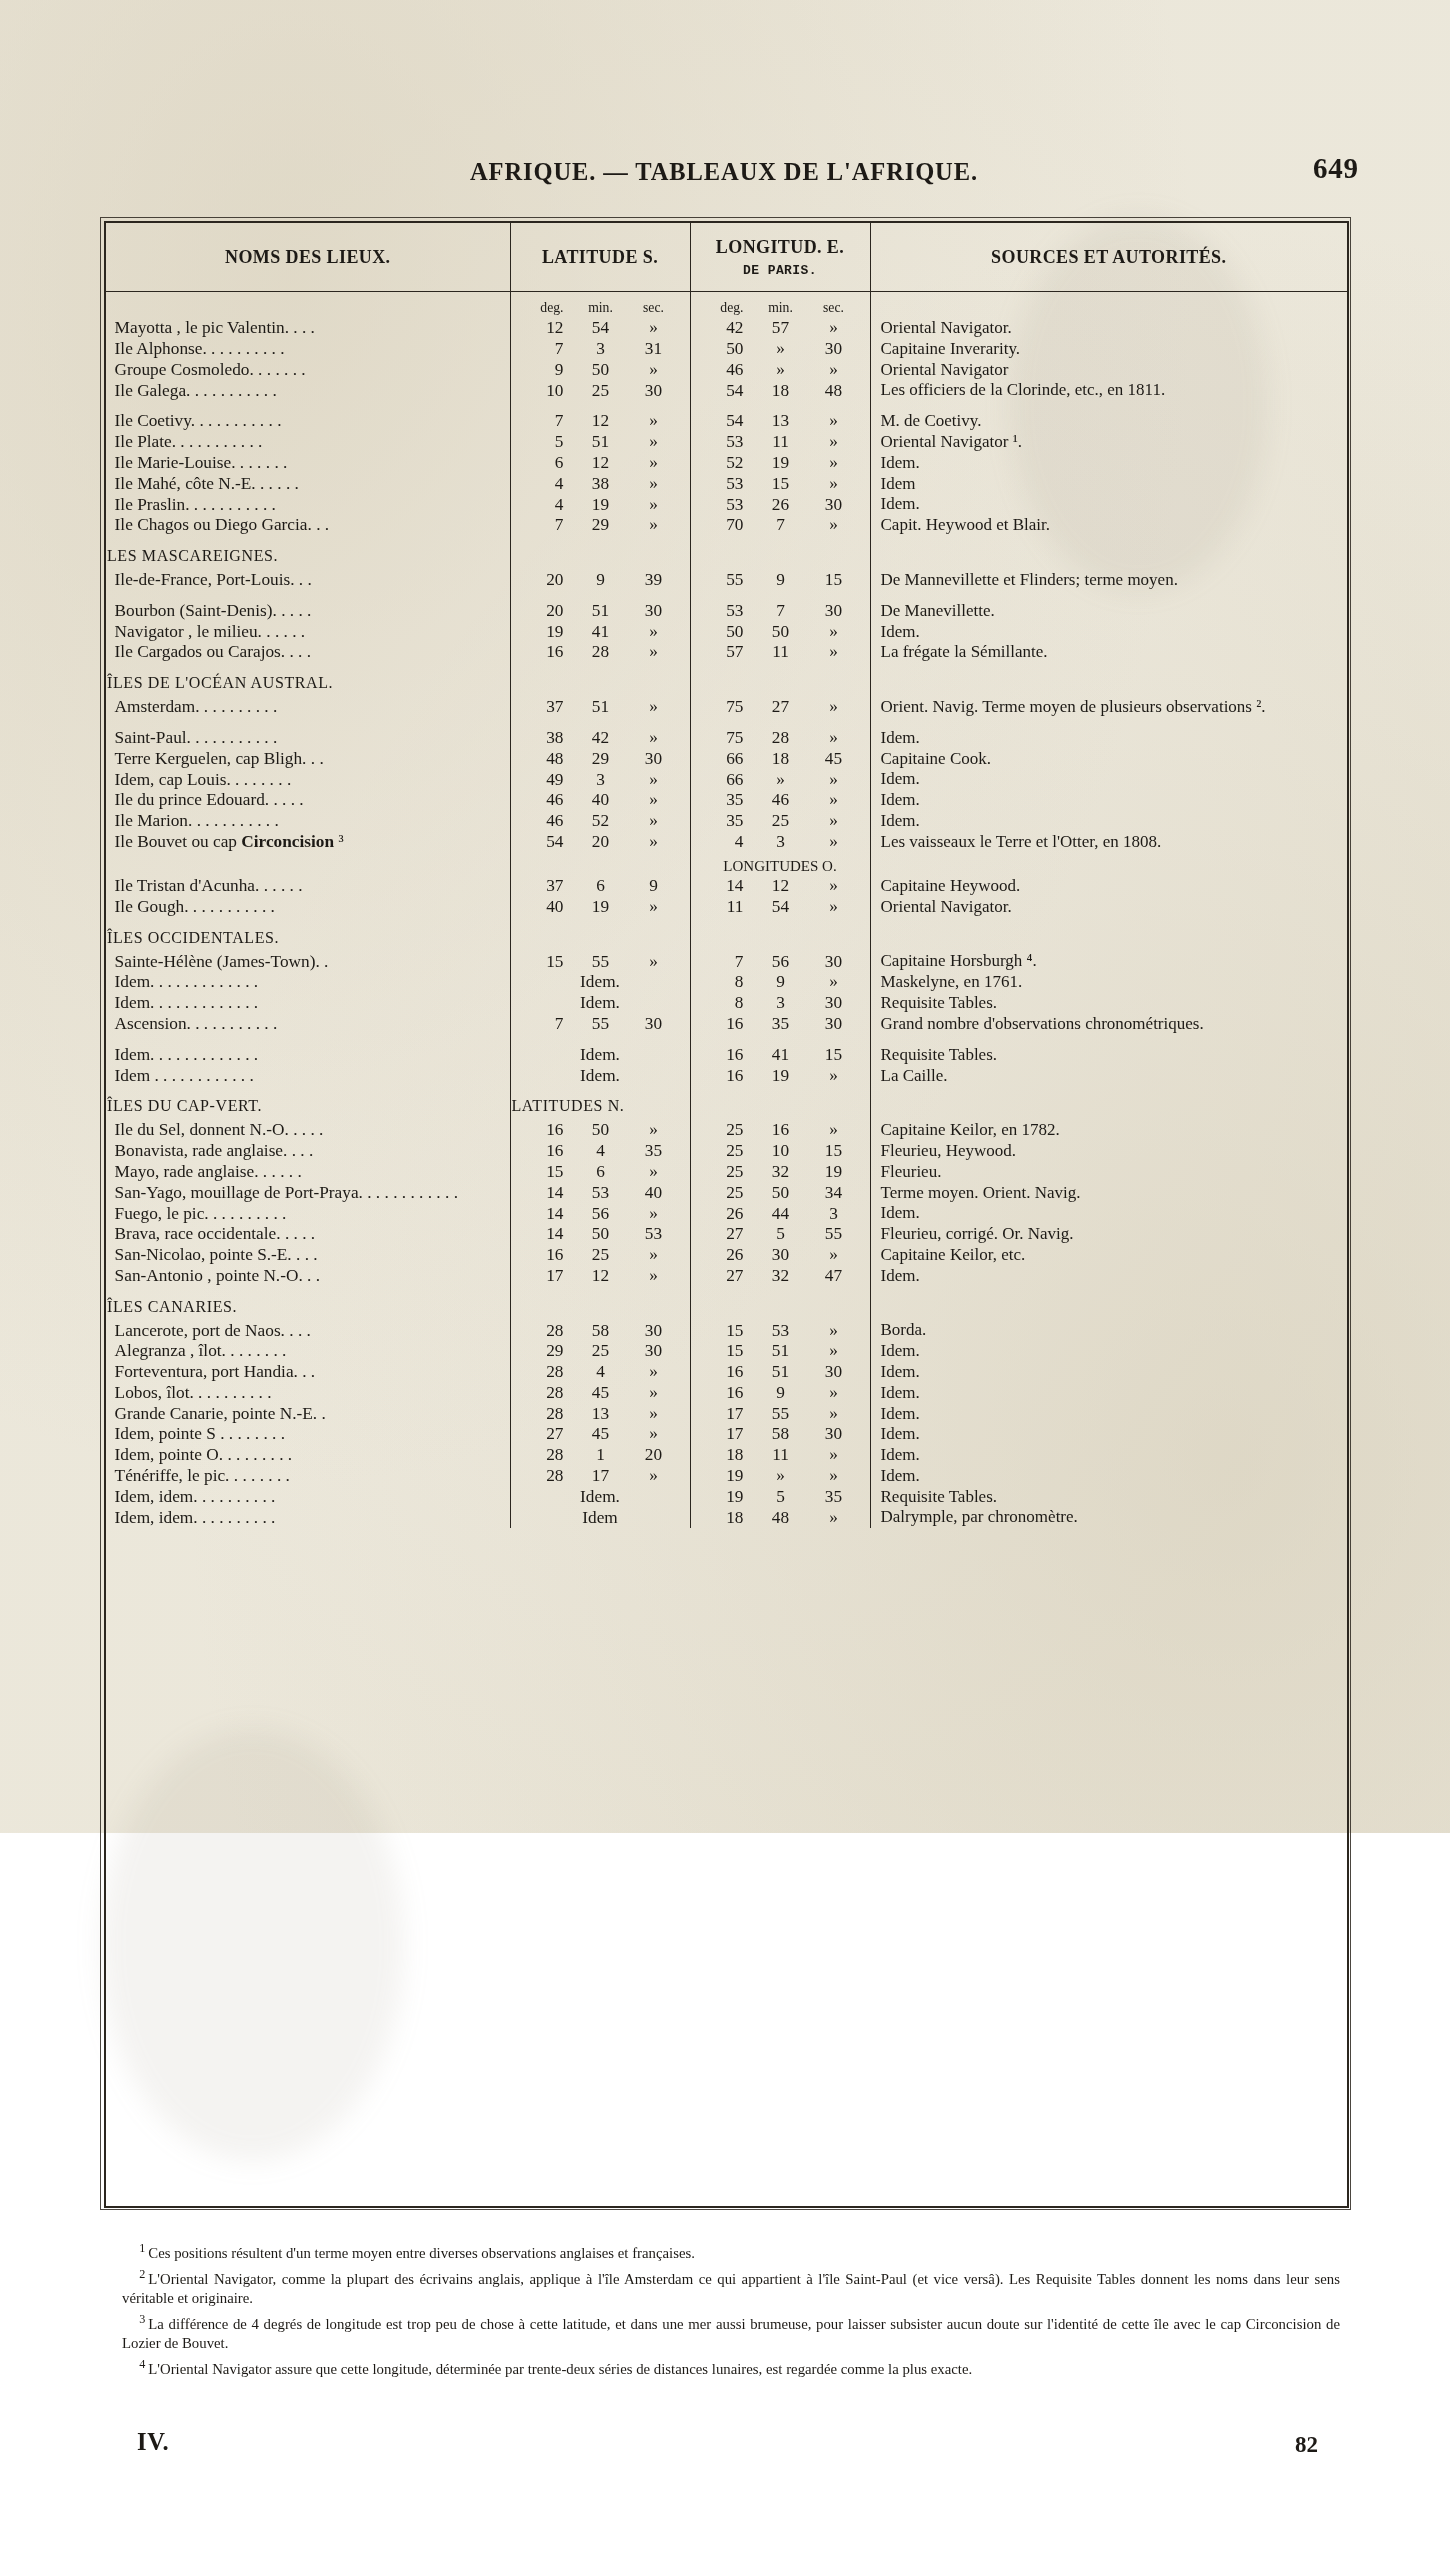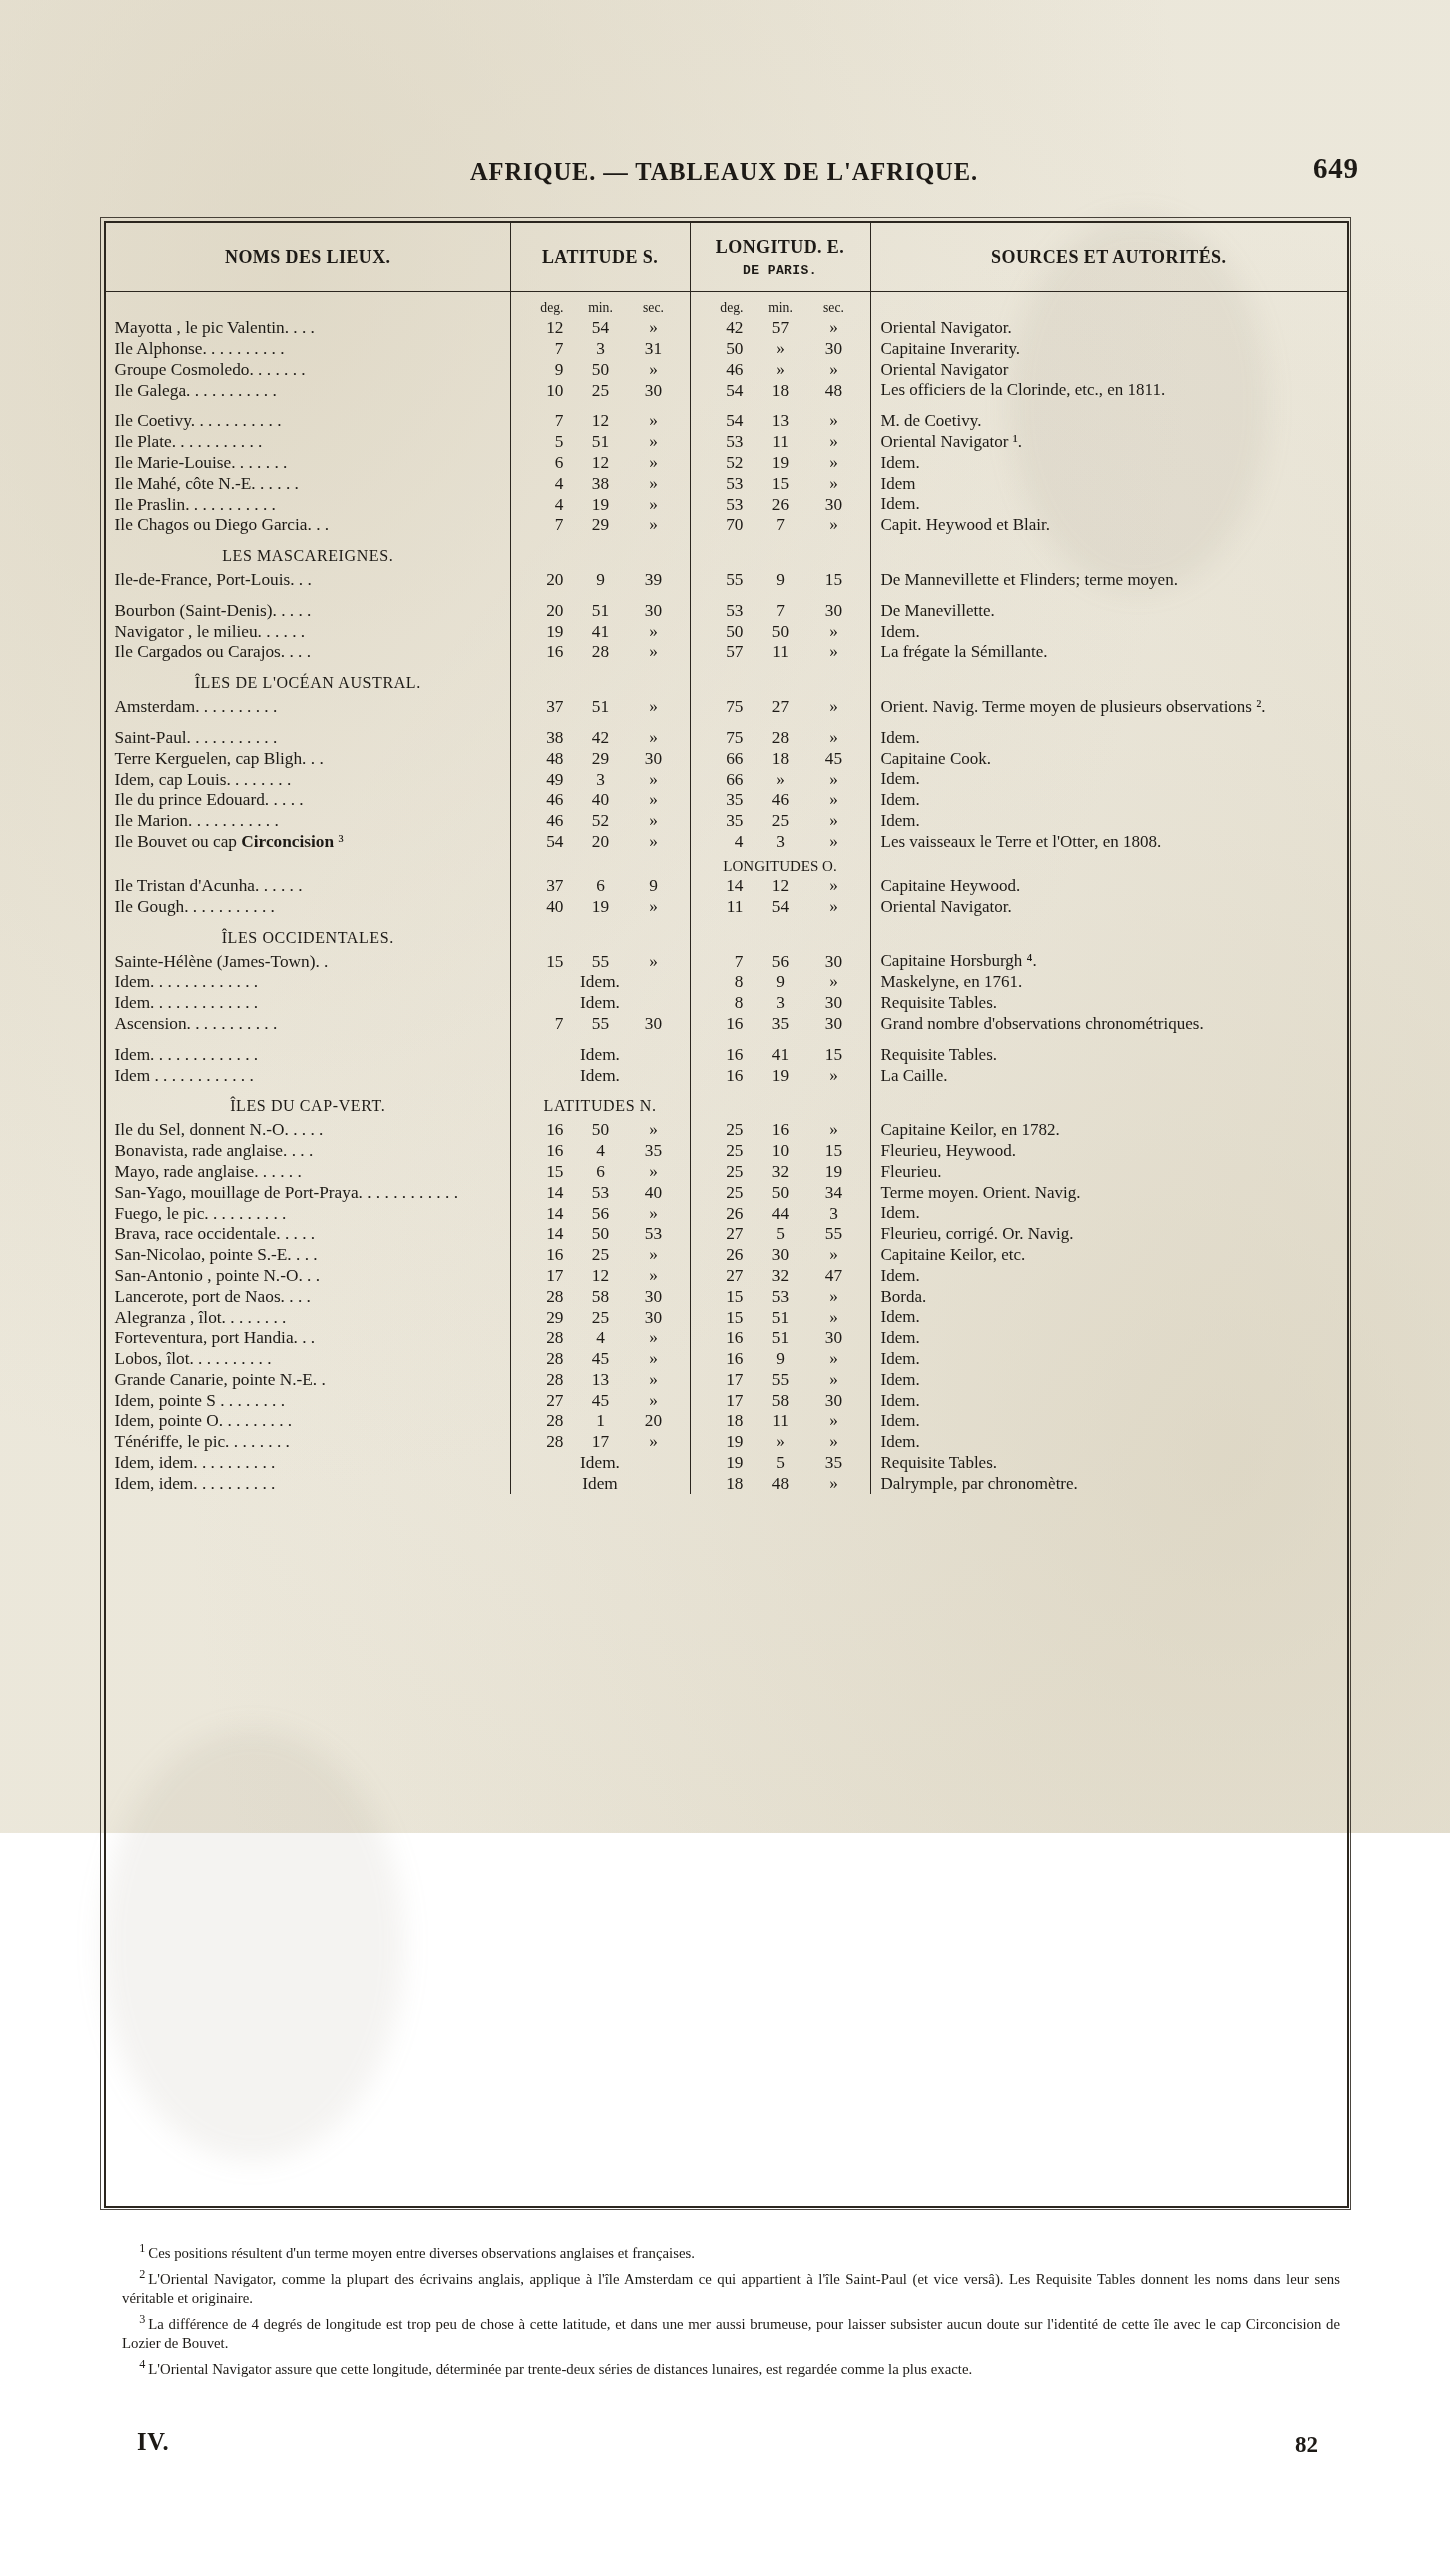--- a/index.html
+++ b/index.html
@@ -113,21 +113,20 @@
     white-space: nowrap;
     line-height: 1.02;
   }
   td.src {
     padding-left: 10px;
     font-size: 17px;
     line-height: 1.06;
   }
   tr.r td { padding-top: 1.4px; padding-bottom: 1.4px; }
   .sect {
-    text-align: center;
     font-variant: small-caps;
     font-size: 16px;
     letter-spacing: 0.6px;
     padding-top: 11.5px;
     padding-bottom: 4.3px;
     white-space: nowrap;
   }
   .it { }
   .b { font-weight: 700; }
   .three {
@@ -890,20 +889,26 @@
               </td>
               <td class="vline num">
                 <span class="three">
                   <span class="s1">27</span>
                   <span class="s2">32</span>
                   <span class="s3">47</span>
                 </span>
               </td>
               <td class="vline src wrapsrc"><span class="it">Idem.</span></td>
             </tr>
+            <tr>
+              <td class="sect">ÎLES CANARIES.</td>
+              <td class="vline sect"></td>
+              <td class="vline"></td>
+              <td class="vline"></td>
+            </tr>
             <tr class="r">
               <td class="nm">Lancerote, port de Naos. . . .</td>
               <td class="vline num">
                 <span class="three">
                   <span class="s1">28</span>
                   <span class="s2">58</span>
                   <span class="s3">30</span>
                 </span>
               </td>
               <td class="vline num">

